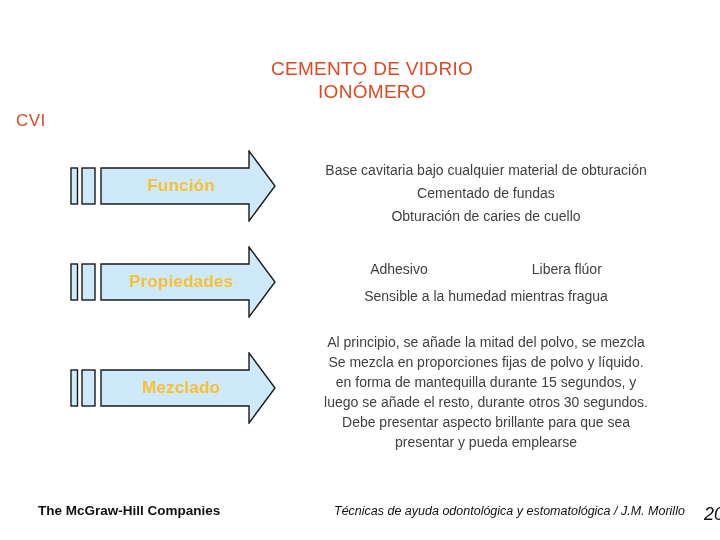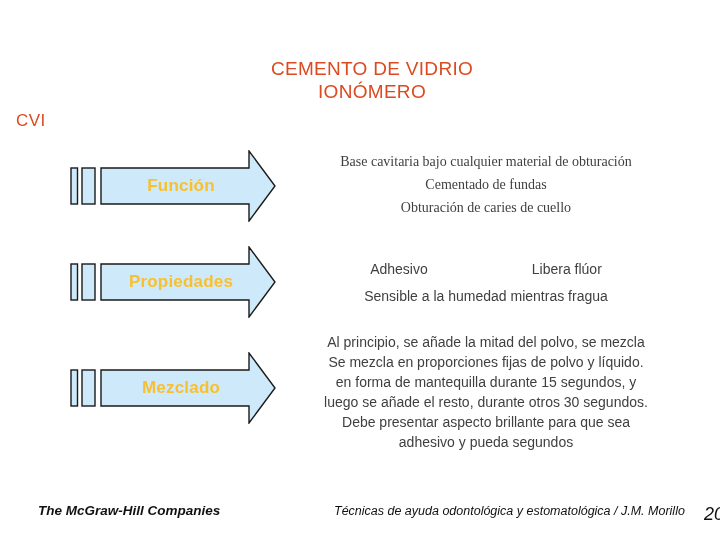--- a/index.html
+++ b/index.html
@@ -37,28 +37,28 @@
     position:absolute;left:31px;top:18px;width:148px;height:36px;
     line-height:36px;text-align:center;
     color:var(--label-color);font-size:17px;font-weight:bold;letter-spacing:.2px;padding-left:12px;
   }
   .a1{top:150px;} .a2{top:246px;} .a3{top:352px;}
 
   .textcol{
     position:absolute;left:268px;width:404px;
     color:var(--body-text);font-size:14px;text-align:center;
   }
-  .t1{top:150px;line-height:23px;font-family:Liberation Serif, serif;}
+  .t1{top:159px;line-height:23px;}
   .t2{top:256px;line-height:27px;}
   .t3{top:332px;line-height:20px;}
   .pair-line{display:flex;justify-content:center;gap:104px;}
 
   .footer-brand{
     position:absolute;left:22px;top:503px;
-    font-size:13.5px;font-weight:bold;font-style:italic;color:var(--footer-text);
+    font-size:13.5px;font-weight:bold;color:var(--footer-text);
   }
   .footer-credits{
     position:absolute;left:318px;top:504px;
     font-size:12.5px;font-style:italic;color:var(--footer-text);
   }
   .footer-page{
     position:absolute;left:688px;top:504px;
     font-size:18px;color:var(--footer-text);font-style:italic;
   }
 </style>
@@ -110,20 +110,20 @@
       <polygon points="31,18 179,18 179,1 205,36 179,71 179,54 31,54" fill="var(--arrow-fill)" stroke="var(--arrow-stroke)" stroke-width="1.4"></polygon>
     </svg>
     <span class="arrow-label">Mezclado</span>
   </div>
   <div class="textcol t3">
     <div>Al principio, se añade la mitad del polvo, se mezcla</div>
     <div>Se mezcla en proporciones fijas de polvo y líquido.</div>
     <div>en forma de mantequilla durante 15 segundos, y</div>
     <div>luego se añade el resto, durante otros 30 segundos.</div>
     <div>Debe presentar aspecto brillante para que sea</div>
-    <div>adhesivo y pueda segundos</div>
+    <div>presentar y pueda emplearse</div>
   </div>
 
   <div class="footer-brand">The McGraw-Hill Companies</div>
   <div class="footer-credits">Técnicas de ayuda odontológica y estomatológica / J.M. Morillo</div>
   <div class="footer-page">20</div>
 
 </div>
 
 </body></html>

